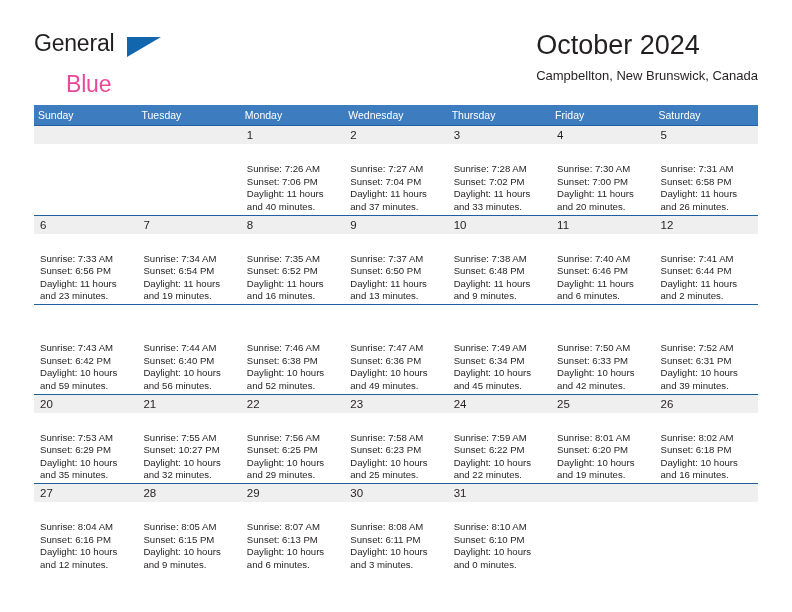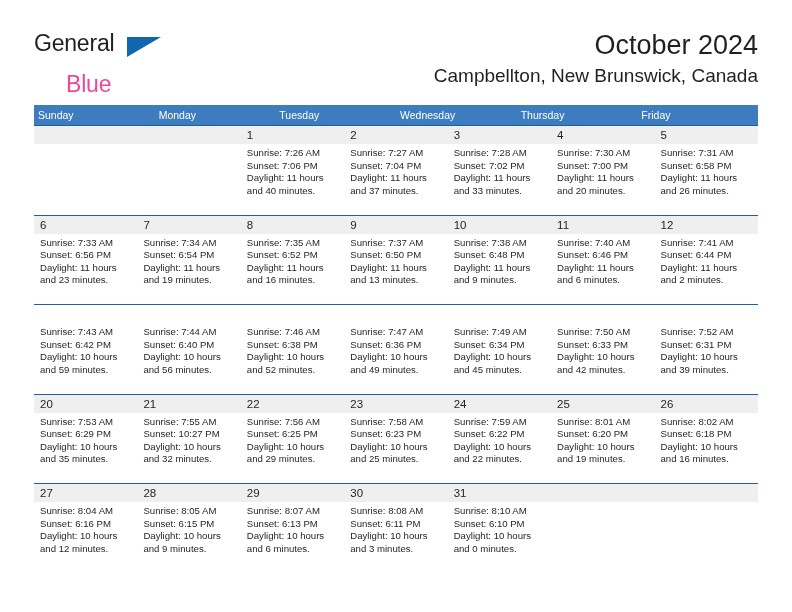--- a/index.html
+++ b/index.html
@@ -60,30 +60,29 @@
     width: 0;
     height: 0;
     border-left: 34px solid #1266ae;
     border-bottom: 20px solid transparent;
   }
 
   .title-block {
     position: absolute;
     right: 0;
     top: 0;
-    text-align: right;
   }
   .cal-title {
     font-size: 27px;
     color: #231f20;
     line-height: 34px;
     white-space: nowrap;
   }
   .cal-subtitle {
-    font-size: 19px;
+    font-size: 13px;
     color: #231f20;
     line-height: 20px;
     margin-top: 4px;
     white-space: nowrap;
   }
 
   
   .calendar {
     position: absolute;
     left: 34px;
@@ -139,20 +138,21 @@
     line-height: 18px;
     color: #231f20;
   }
   .cell {
     flex: 1 1 0;
     box-sizing: border-box;
     padding: 21px 5px 0 6px;
     font-size: 9.6px;
     line-height: 12.6px;
     color: #231f20;
+    margin-top: 16px;
   }
   .cell .ln {
     white-space: nowrap;
   }
 </style>
 </head>
 <body>
 
 <div class="page">
 
@@ -168,25 +168,26 @@
       <div class="cal-title">October 2024</div>
       <div class="cal-subtitle">Campbellton, New Brunswick, Canada</div>
     </div>
 
   </div>
 
   <div class="calendar">
 
     <div class="weekday-row">
       <div class="weekday">Sunday</div>
+      <div class="weekday">Tuesday</div>
       <div class="weekday">Monday</div>
-      <div class="weekday">Tuesday</div>
       <div class="weekday">Wednesday</div>
       <div class="weekday">Thursday</div>
       <div class="weekday">Friday</div>
+      <div class="weekday">Saturday</div>
     </div>
 
     <div class="week">
       <div class="week-daynums">
         <div class="daynum-cell"></div>
         <div class="daynum-cell"></div>
         <div class="daynum-cell">1</div>
         <div class="daynum-cell">2</div>
         <div class="daynum-cell">3</div>
         <div class="daynum-cell">4</div>

